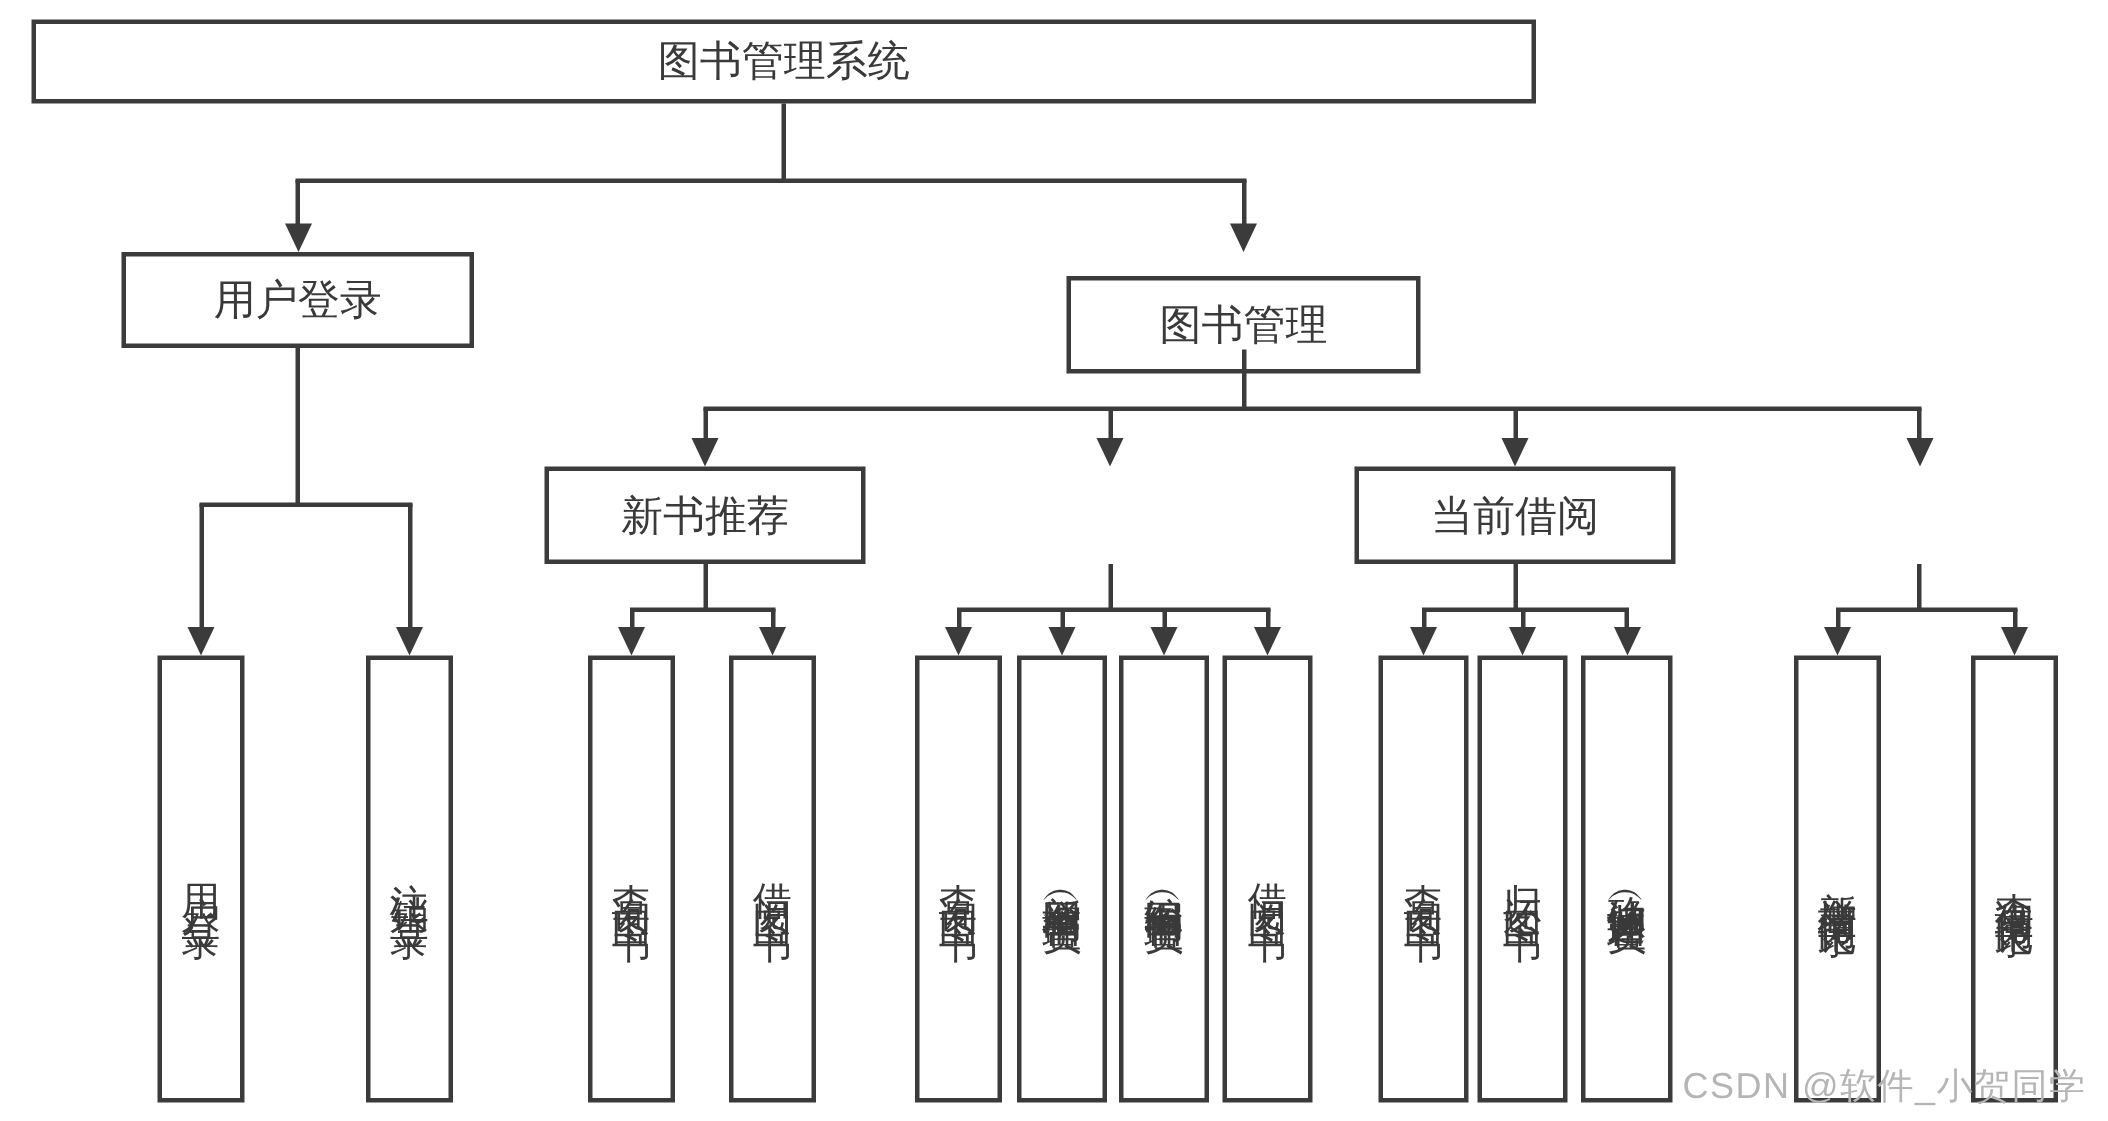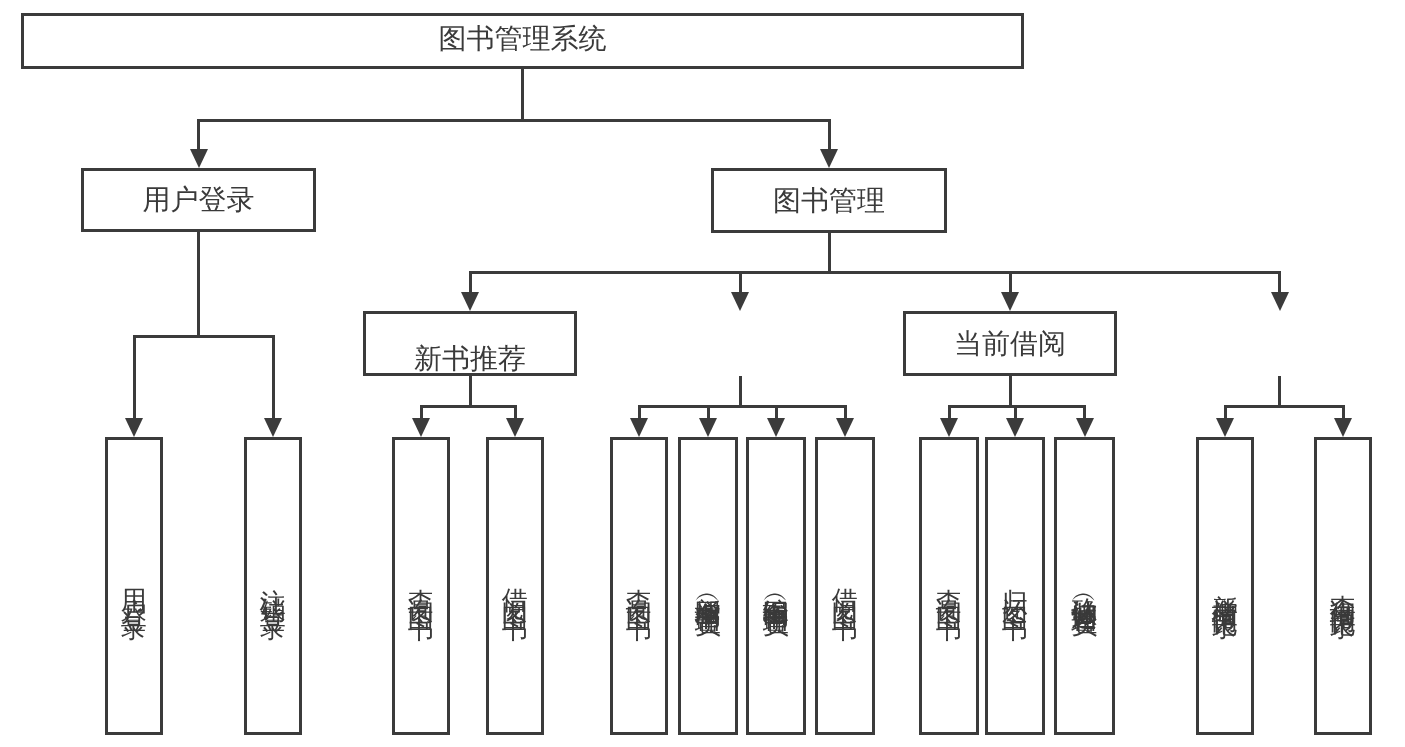--- a/index.html
+++ b/index.html
@@ -29,30 +29,31 @@
   }
   .watermark{
     position:absolute; right:14px; bottom:7px; z-index:10;
     color:var(--wm); font-size:24px; letter-spacing:1px;
   }
 </style>
 </head>
 <body>
 
 <div id="stage">
-<div class="node" style="left: 21px; top: 13px; width: 1003px; height: 56px; font-family: Liberation Mono, monospace;">
+  <div class="watermark">CSDN @软件_小贺同学</div>
+<div class="node" style="left: 21px; top: 13px; width: 1003px; height: 56px;">
       <span class="lbl">图书管理系统</span>
     </div>
     <div class="node" style="left: 81px; top: 168px; width: 235px; height: 64px;">
       <span class="lbl">用户登录</span>
     </div>
-    <div class="node" style="left: 711px; top: 168px; width: 236px; height: 65px;">
+    <div class="node" style="left: 711px; top: 184px; width: 236px; height: 65px;">
       <span class="lbl">图书管理</span>
     </div>
-    <div class="node" style="left: 363px; top: 311px; width: 214px; height: 65px; align-items: flex-end;">
+    <div class="node" style="left: 363px; top: 311px; width: 214px; height: 65px;">
       <span class="lbl">新书推荐</span>
     </div>
     <div class="node" style="left: 903px; top: 311px; width: 214px; height: 65px;">
       <span class="lbl">当前借阅</span>
     </div>
     <div class="node vertical" style="left: 105px; top: 437px; width: 58px; height: 298px;">
       <span class="lbl" style="letter-spacing: 9px;">用户登录</span>
     </div>
     <div class="node vertical" style="left: 244px; top: 437px; width: 58px; height: 298px;">
       <span class="lbl" style="letter-spacing: 9px;">注销登录</span>

